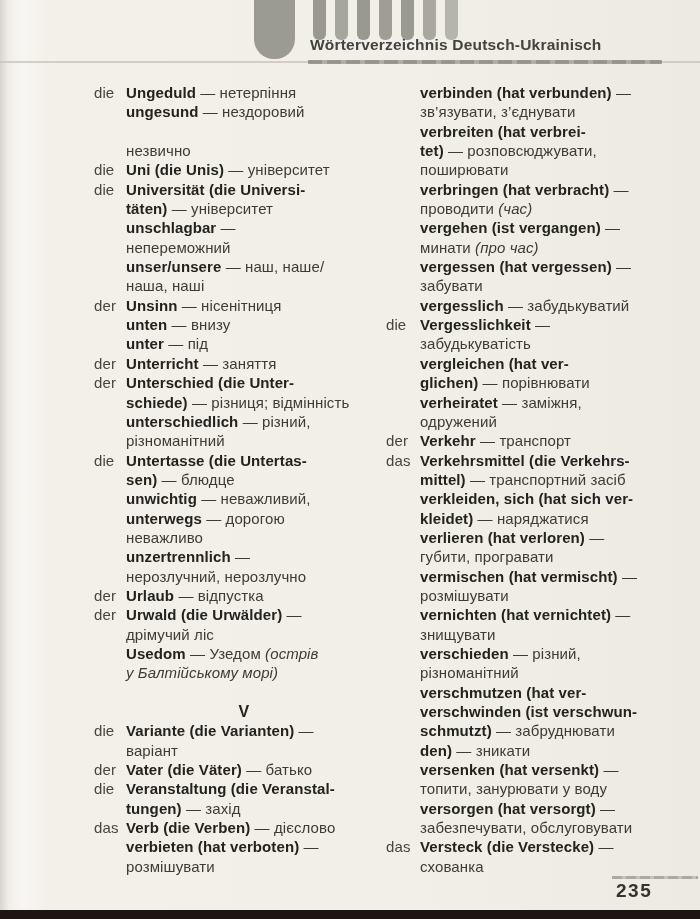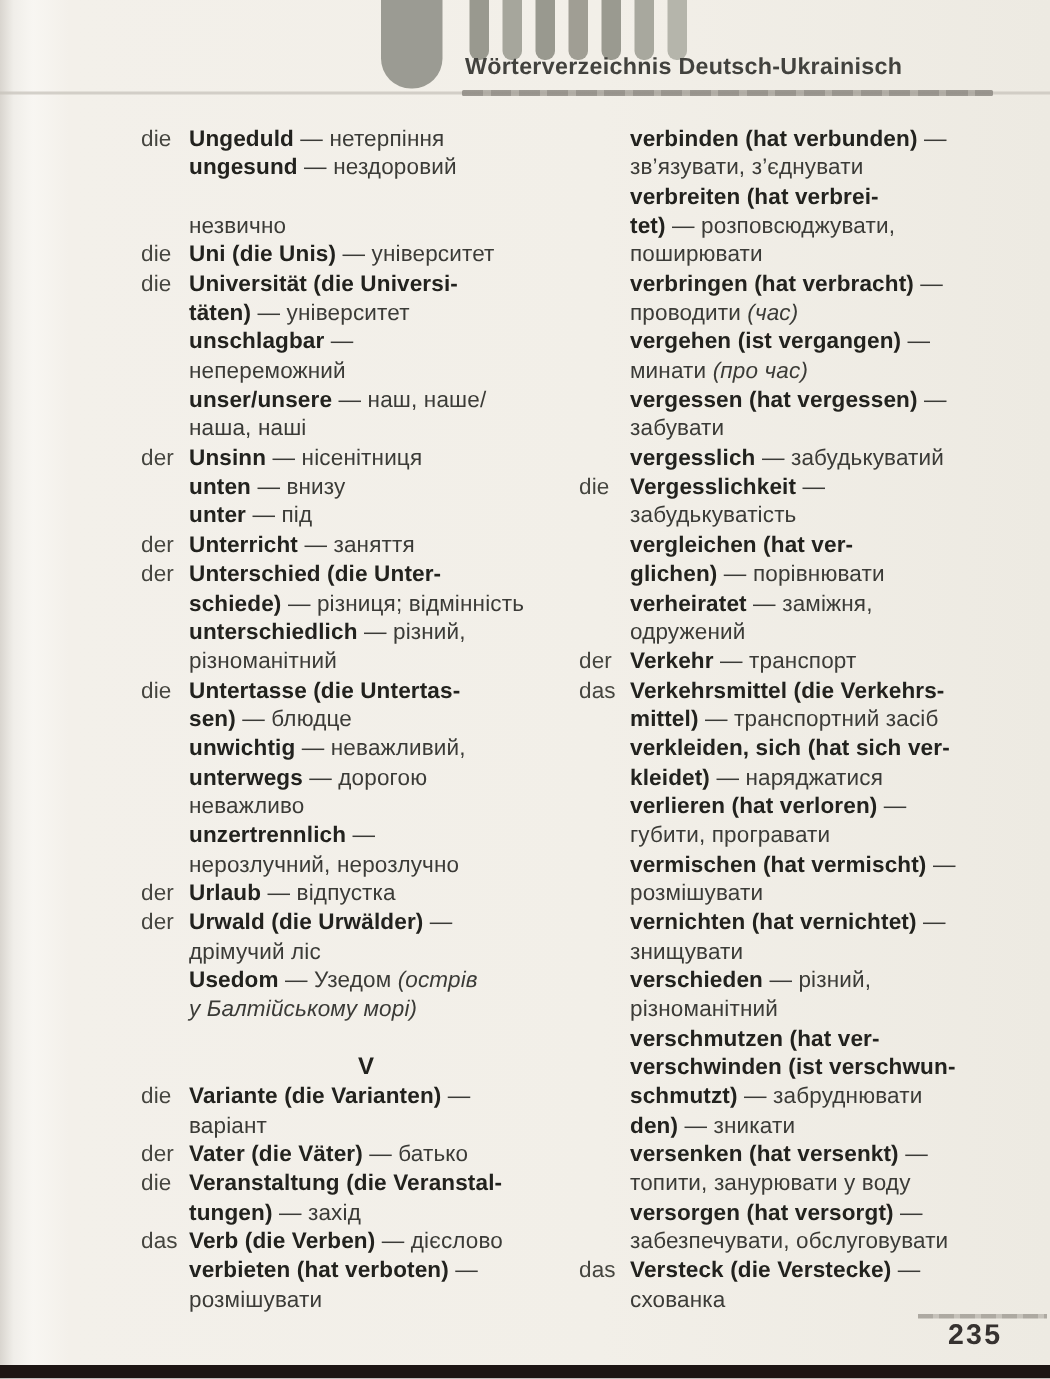--- a/index.html
+++ b/index.html
@@ -33,21 +33,21 @@
   .col-right .article{width:34px;}
   .hw{font-weight:bold;color:#22221e;}
   .pl{color:#3b3b37;}
   .it{font-style:italic;color:#3b3b37;}
   
   .footer-rule{
     position:absolute;left:612px;top:876px;width:86px;height:3px;
     background:repeating-linear-gradient(90deg,#9d9991 0 10px,#bcb8b0 10px 14px);
     opacity:.8;
   }
-  .page-number{position:absolute;left:632px;top:880px;font-size:19px;font-weight:bold;letter-spacing:1.5px;color:#363230;}
+  .page-number{position:absolute;left:616px;top:880px;font-size:19px;font-weight:bold;letter-spacing:1.5px;color:#363230;}
   .bottom-strip{position:absolute;left:0;top:910px;width:700px;height:9px;}
 </style>
 </head>
 <body>
 
 <div class="page">
   <div class="tab-big" style="background: rgb(155, 155, 147);"></div>
   <div class="bars" id="bars">
       <div class="bar" style="background: rgb(153, 153, 143);"></div>
       <div class="bar" style="background: rgb(166, 166, 156);"></div>

